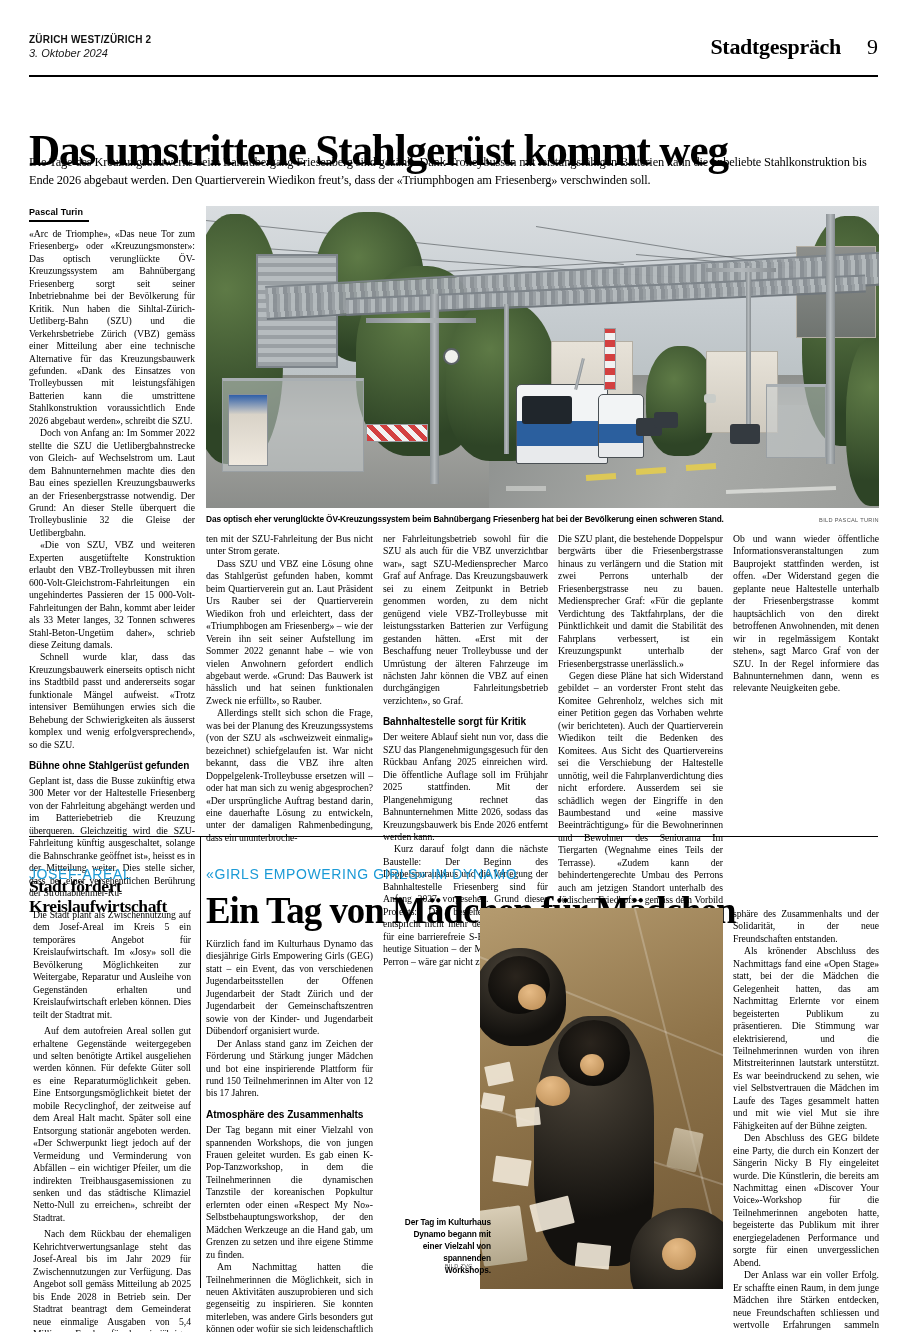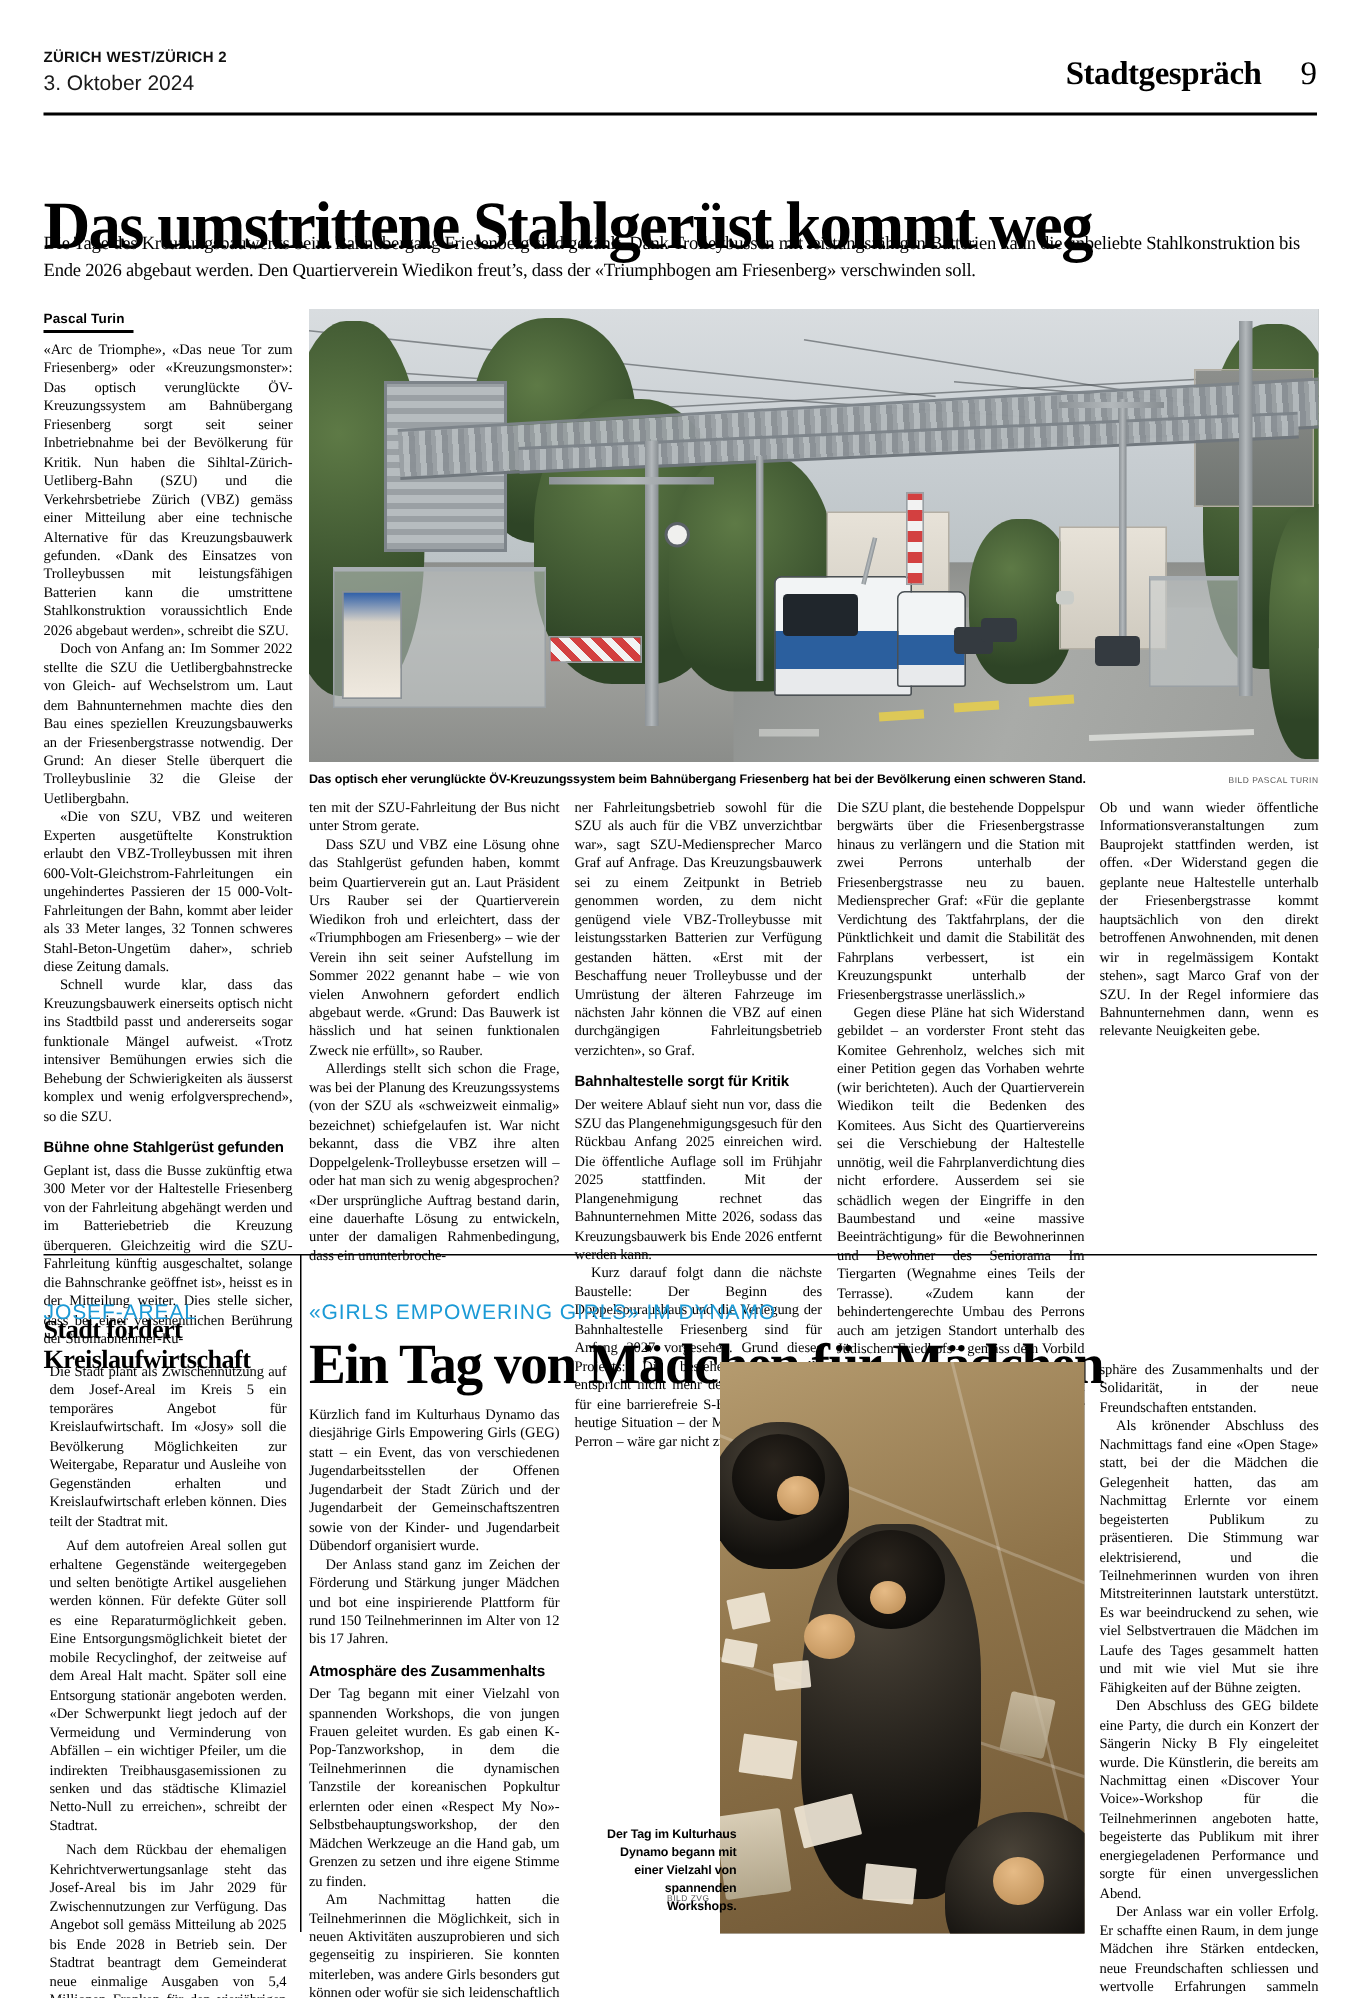--- a/index.html
+++ b/index.html
@@ -38,23 +38,24 @@
   .edition {
     font-family: "Liberation Sans", sans-serif;
     font-weight: bold;
     font-size: 10px;
     letter-spacing: 0.2px;
     text-transform: uppercase;
     color: #111;
   }
   .edition-date {
     font-family: "Liberation Sans", sans-serif;
-    font-size: 14px;
+    font-size: 11px;
     color: #1a1a1a;
     margin-top: 3px;
+    font-style: italic;
   }
   .masthead-right {
     display: flex;
     align-items: baseline;
     gap: 26px;
   }
   .section-name {
     font-family: "Liberation Serif", serif;
     font-weight: bold;
     font-size: 22px;

